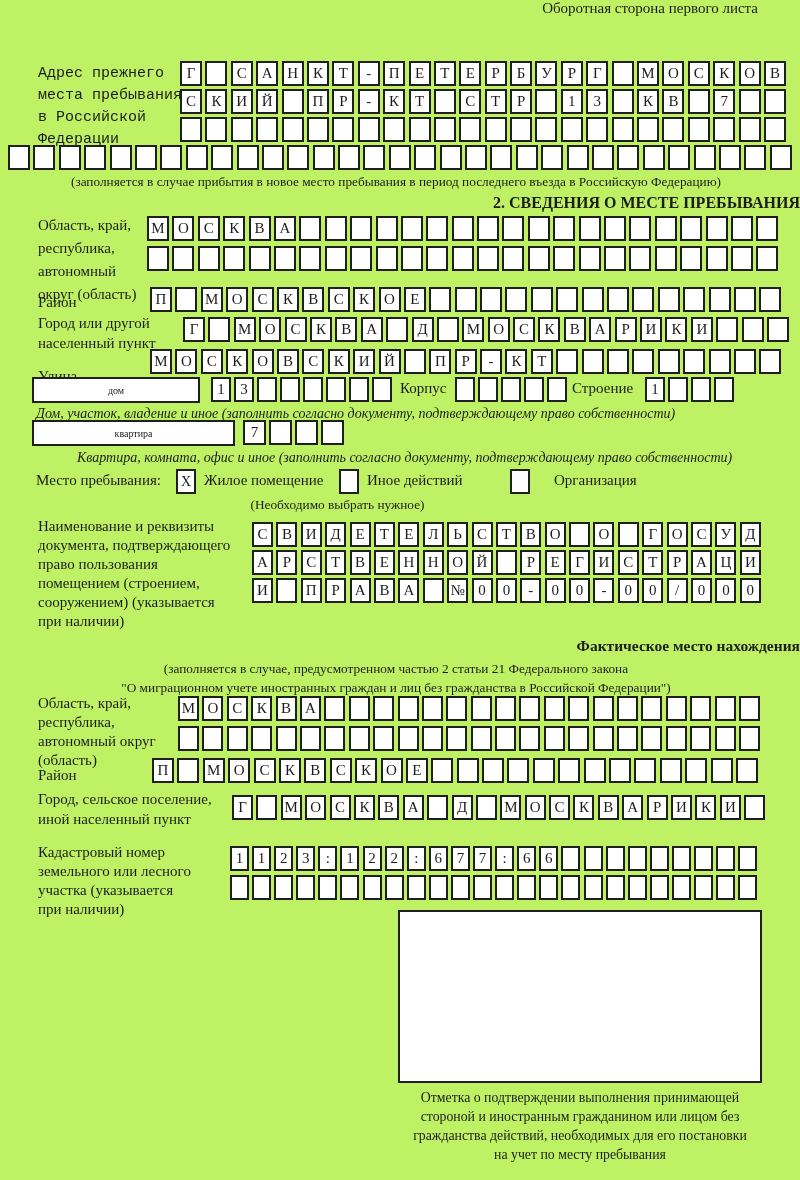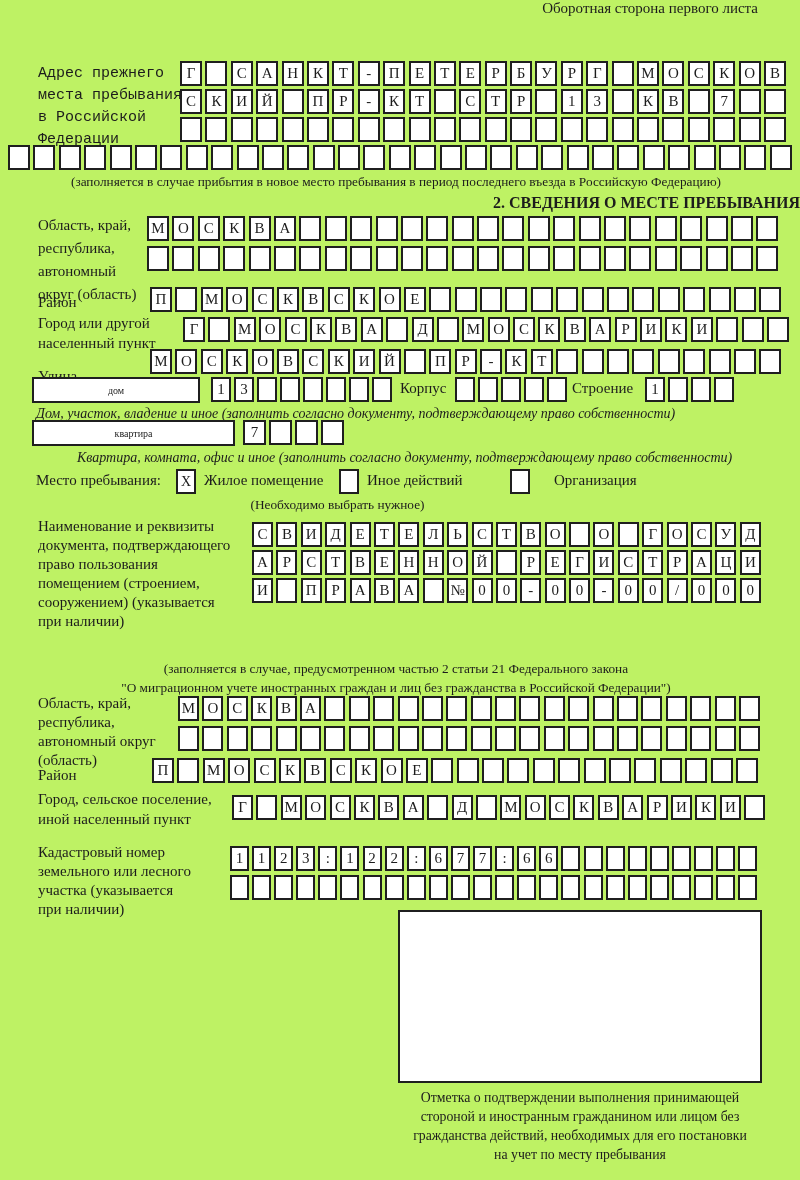--- a/index.html
+++ b/index.html
@@ -412,20 +412,21 @@
       <div class="cell">0</div>
       <div class="cell">-</div>
       <div class="cell">0</div>
       <div class="cell">0</div>
       <div class="cell">/</div>
       <div class="cell">0</div>
       <div class="cell">0</div>
       <div class="cell">0</div>
     </div>
 
+  <div class="title" style="top:637px;font-size:15.5px;">Фактическое место нахождения</div>
   <div class="note-center" style="top:660px;">(заполняется в случае, предусмотренном частью 2 статьи 21 Федерального закона
 "О миграционном учете иностранных граждан и лиц без гражданства в Российской Федерации")</div>
 
   <div class="label lh21" style="left:38px;top:694px;width:145px;">Область, край,
 республика,
 автономный округ
 (область)</div>
   <div class="cellrow row-21" style="left:178px;top:696px;">
       <div class="cell">М</div>
       <div class="cell">О</div>

